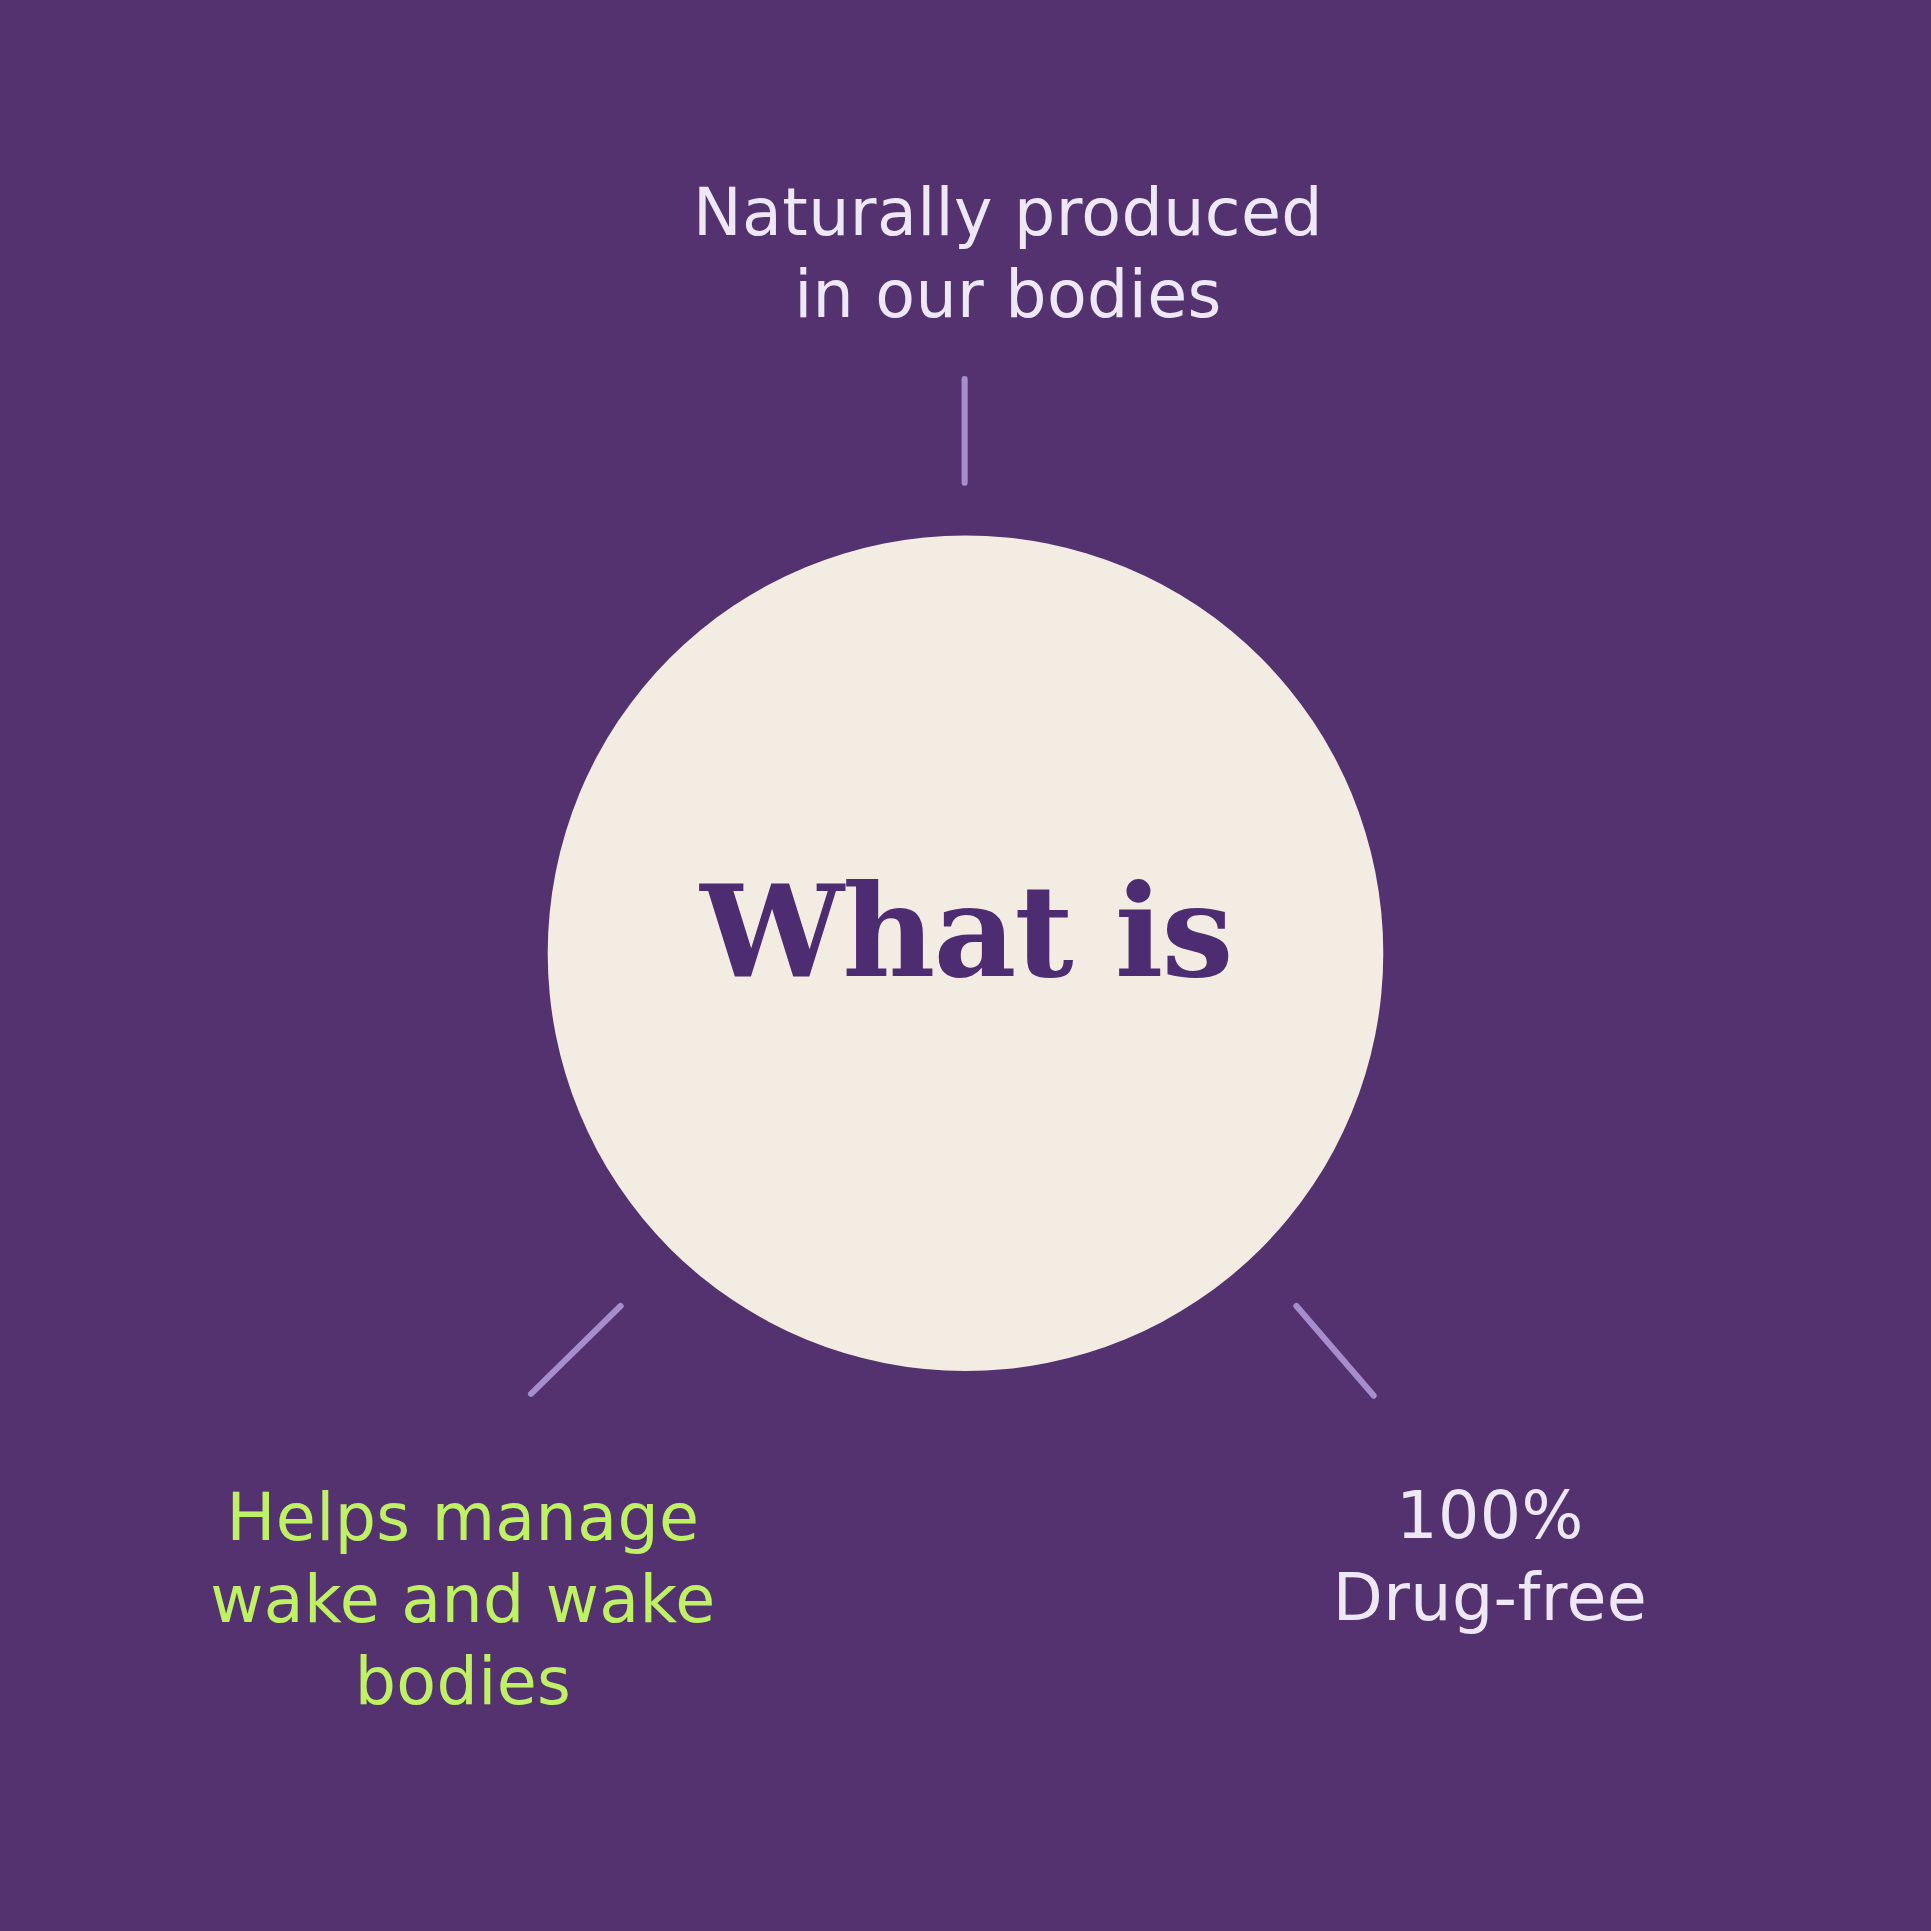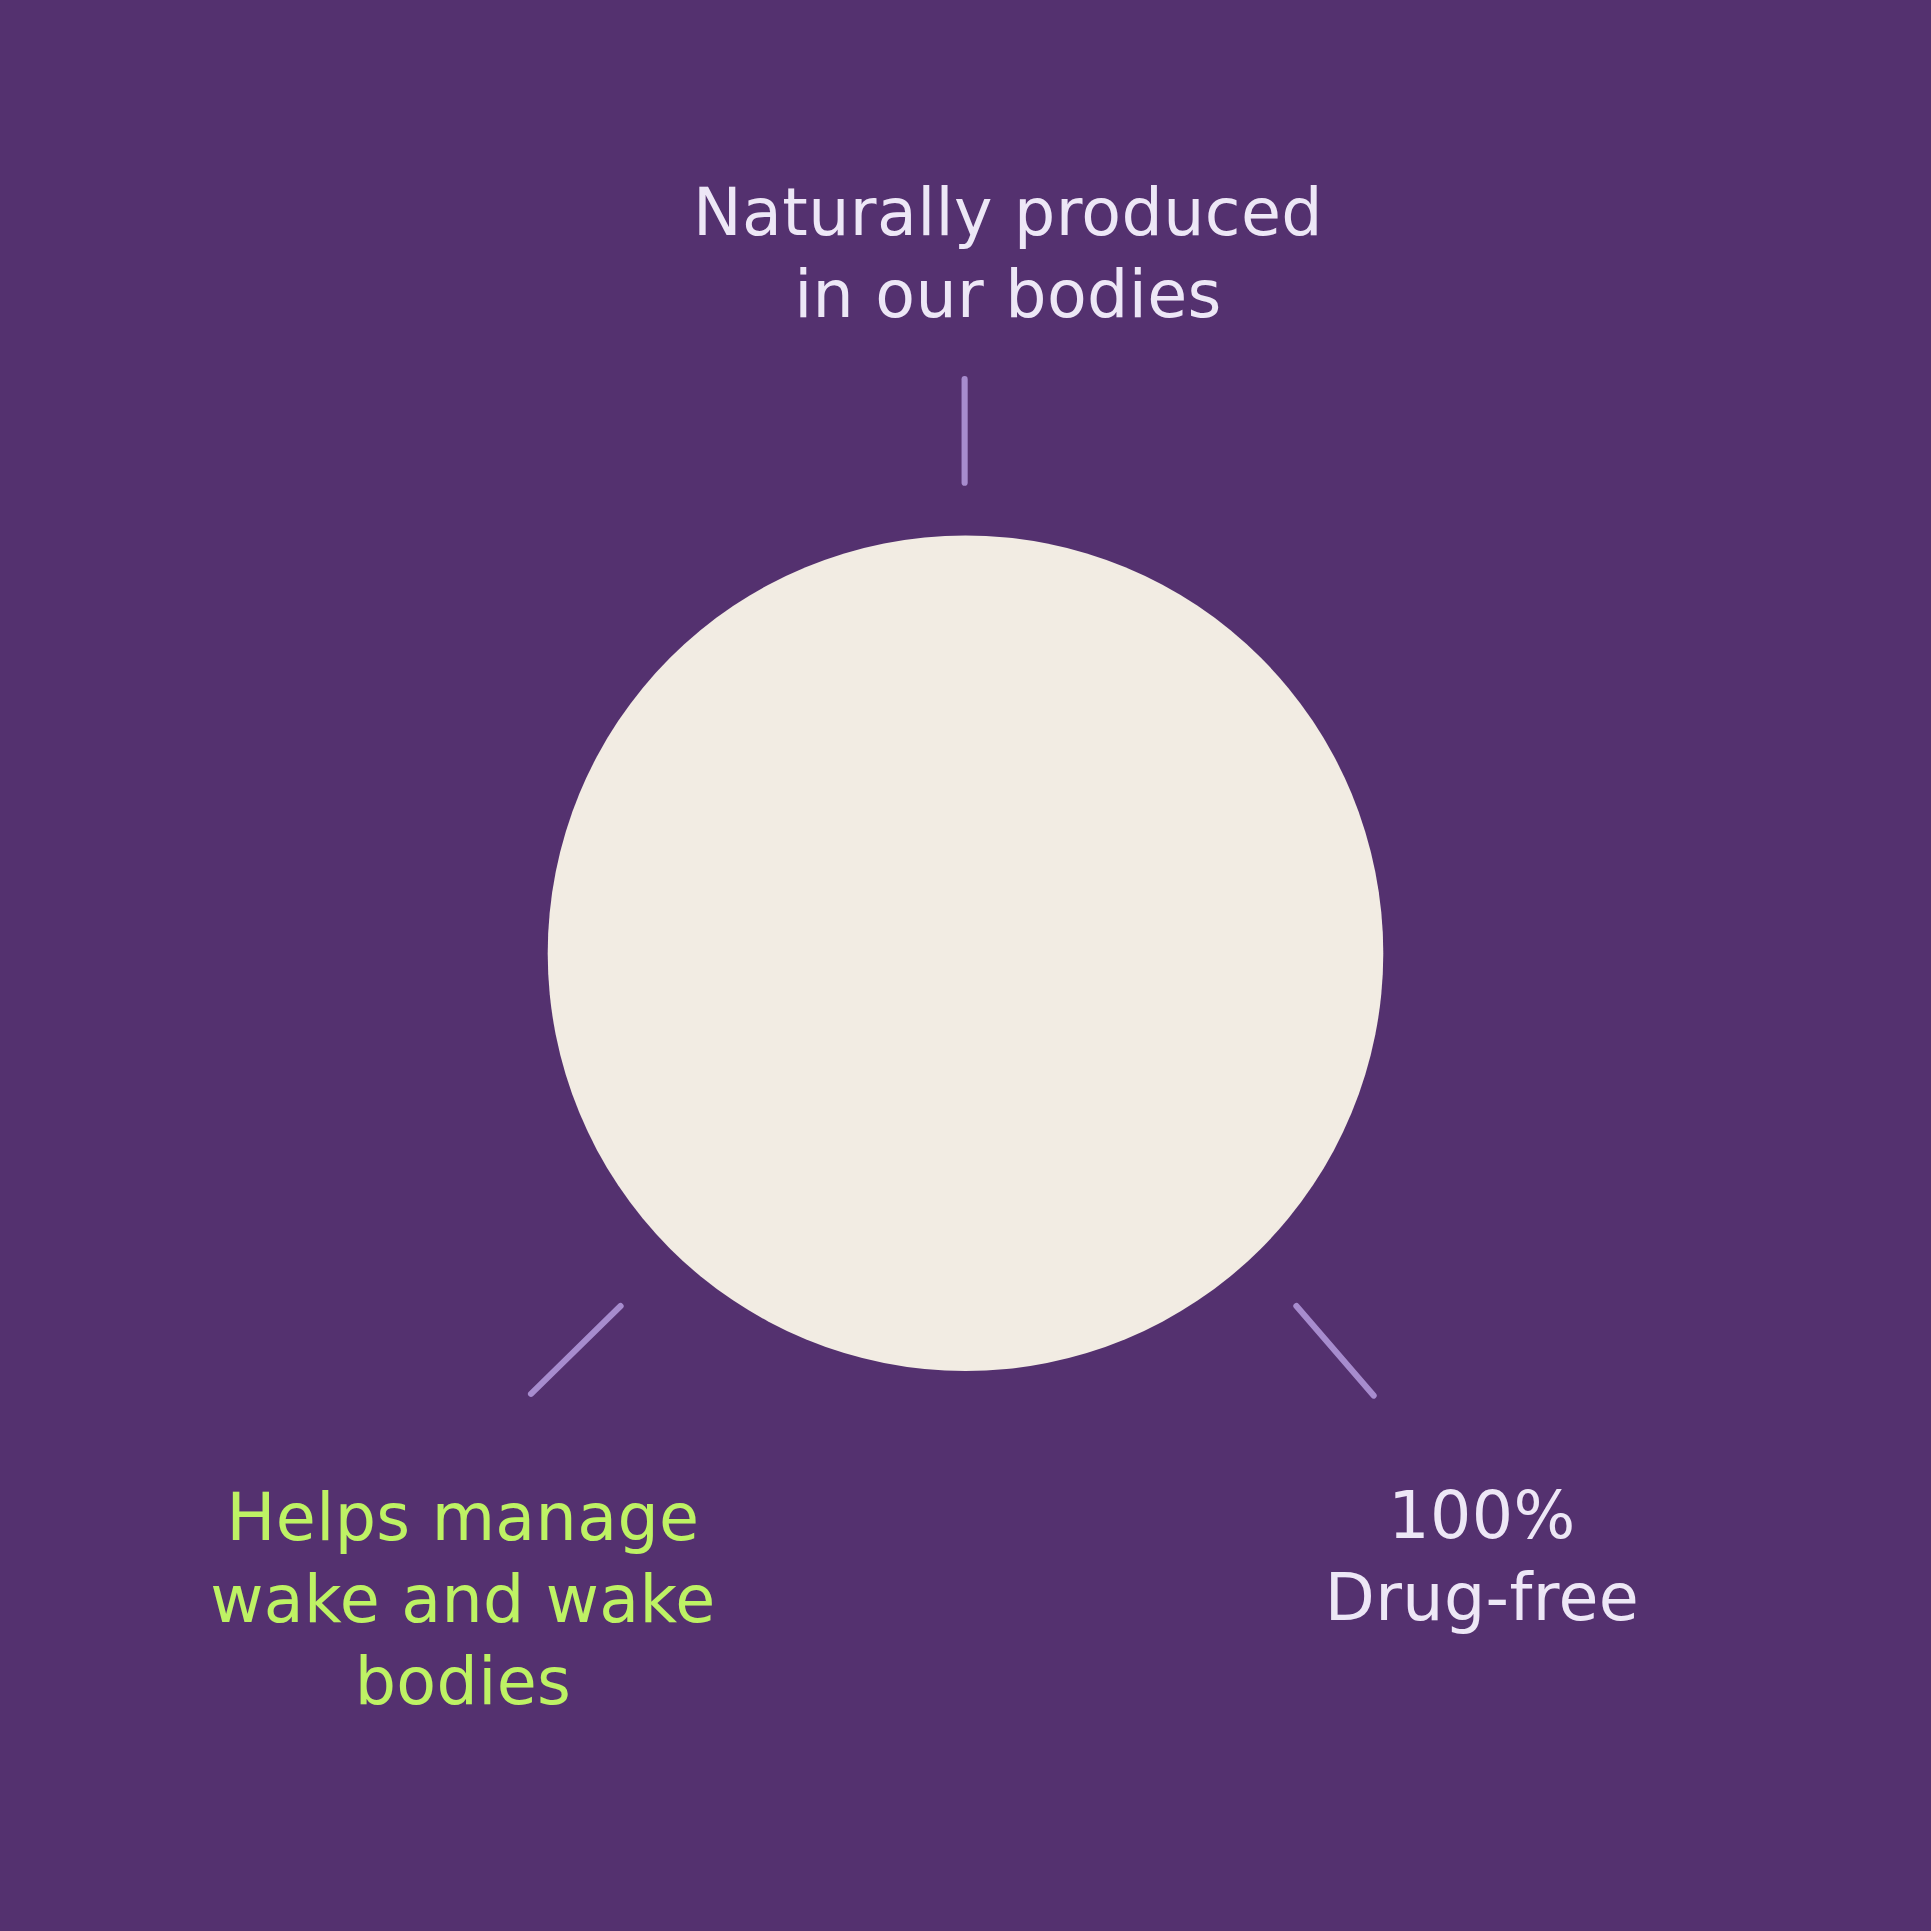--- a/index.html
+++ b/index.html
@@ -55,32 +55,33 @@
 <div class="canvas" style="background-color: rgb(84, 49, 111);">
 
   <svg class="connector-svg" viewBox="0 0 2200 2200">
     <circle cx="1100" cy="1086" r="476" fill="#F2ECE3"></circle>
     <line x1="1099" y1="432" x2="1099" y2="550" stroke-width="7" stroke-linecap="round" stroke="#A78CCE"></line>
     <line x1="605" y1="1588" x2="707" y2="1488" stroke-width="7" stroke-linecap="round" stroke="#A78CCE"></line>
     <line x1="1477" y1="1488" x2="1565" y2="1590" stroke-width="7" stroke-linecap="round" stroke="#A78CCE"></line>
   </svg>
 
   <div class="circle-title" style="color: rgb(78, 44, 113);">
+    <span class="line-block">What is</span>
   </div>
 
   <div class="label label-top" style="color: rgb(237, 231, 246);">
     <span class="line-block">Naturally produced</span>
     <span class="line-block">in our bodies</span>
   </div>
 
   <div class="label label-bottom-left" style="color: #bef264;">
     <span class="line-block">Helps manage</span>
     <span class="line-block">wake and wake</span>
     <span class="line-block">bodies</span>
   </div>
 
-  <div class="label label-bottom-right" style="color: rgb(237, 231, 246);">
+  <div class="label label-bottom-right" style="color: rgb(237, 231, 246); margin-left: 8px;">
     <span class="line-block">100%</span>
     <span class="line-block">Drug-free</span>
   </div>
 
 </div>
 
 
 </body></html>

